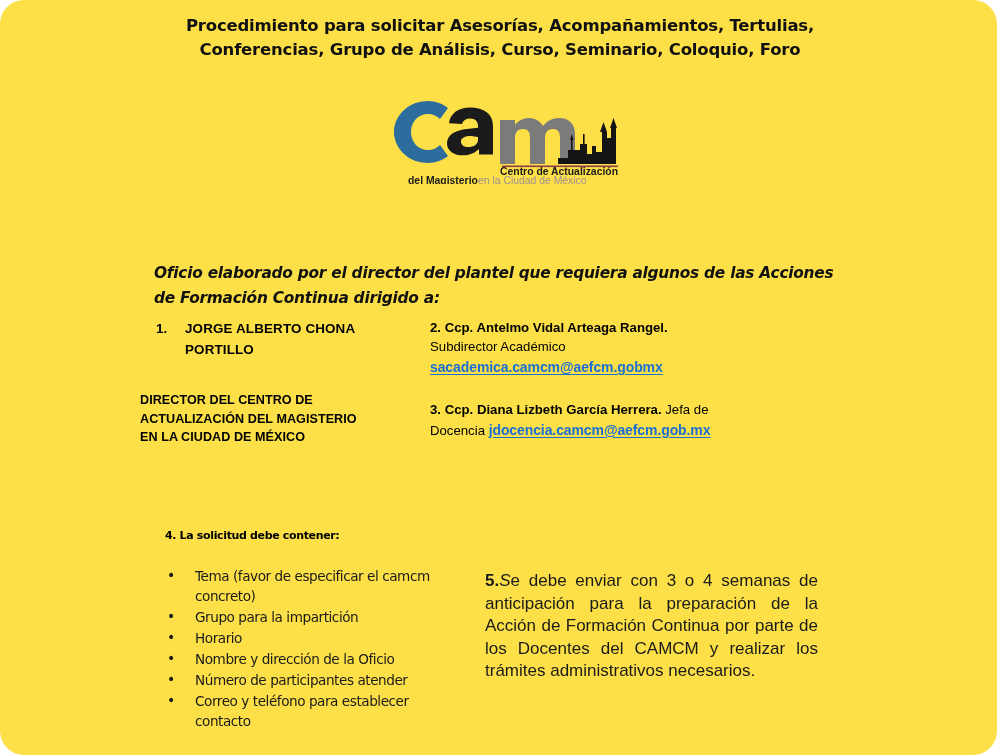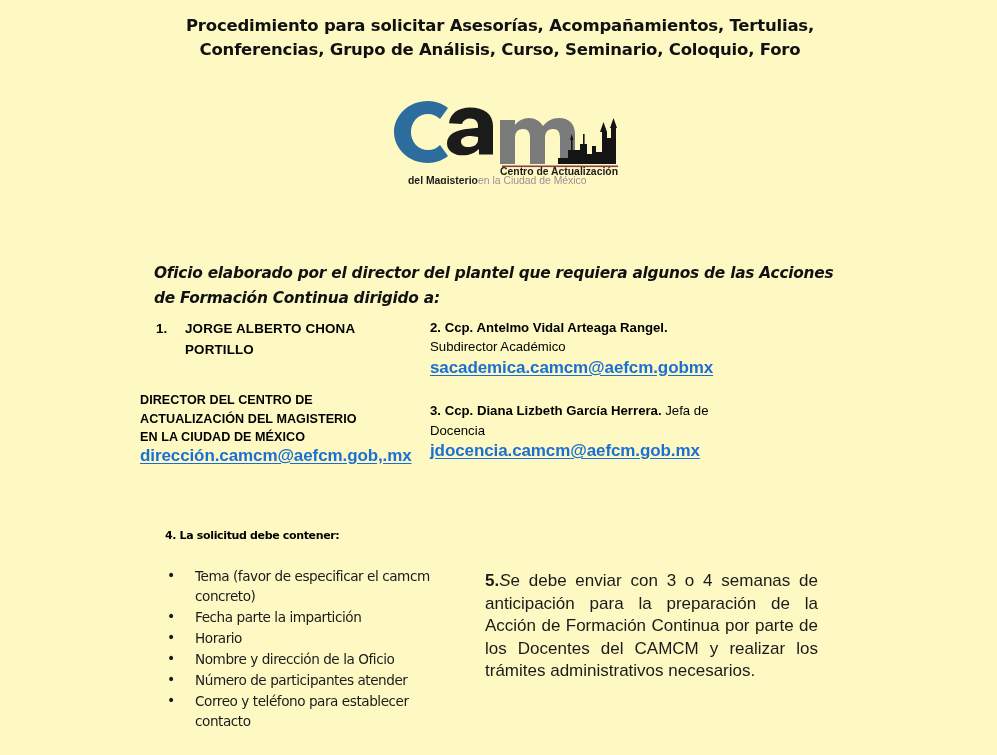--- a/index.html
+++ b/index.html
@@ -14,21 +14,22 @@
     position: relative;
     overflow: hidden;
     font-family: "Liberation Sans", sans-serif;
     color: #000000;
     -webkit-font-smoothing: antialiased;
   }
 
   .page {
     position: absolute;
     inset: 0;
-    background: #fef9c3;
+    background: #fde047;
+    border-radius: 24px;
   }
 
   
   .doc-title {
     position: absolute;
     left: 160px;
     top: 14px;
     width: 680px;
     text-align: center;
     font-family: "DejaVu Sans", sans-serif;
@@ -102,21 +103,21 @@
     line-height: 18.6px;
     letter-spacing: 0.05px;
   }
 
   a.mail, .mail {
     display: inline-block;
     color: #1a6fd4;
     font-weight: bold;
     text-decoration: underline;
     text-underline-offset: 2px;
-    font-size: 17px;
+    font-size: 14px;
     letter-spacing: -0.1px;
     font-family: "Liberation Sans", sans-serif;
   }
   .mail-left { margin-top: 0px; }
 
   .ccp-item {
     font-family: "Liberation Sans", sans-serif;
     font-size: 13.2px;
     line-height: 19.4px;
   }
@@ -241,21 +242,20 @@
 
   <div class="col-left">
     <div class="numbered-name">
       <span class="num">1.</span>
       <span>JORGE ALBERTO CHONA PORTILLO</span>
     </div>
     <div class="role-block">
       <div>DIRECTOR DEL CENTRO DE</div>
       <div>ACTUALIZACIÓN DEL MAGISTERIO</div>
       <div>EN LA CIUDAD DE MÉXICO</div>
-      <a class="mail mail-left" href="#">dirección.camcm@aefcm.gob,.mx</a>
     </div>
   </div>
 
   <div class="col-right">
     <div class="ccp-item">
       <span class="strong">2. Ccp. Antelmo Vidal Arteaga Rangel.</span><span class="light"> Subdirector Académico</span>
       <a class="mail" href="#">sacademica.camcm@aefcm.gobmx</a>
     </div>
     <div class="ccp-item second">
       <span class="strong">3. Ccp. Diana Lizbeth García Herrera.</span><span class="light"> Jefa de Docencia</span>
@@ -265,21 +265,21 @@
 
   <div class="sec4-head">4. La solicitud debe contener:</div>
 
   <ul class="bullets">
     <li>
       <span class="dot">•</span>
       <span>Tema (favor de especificar el camcm concreto)</span>
     </li>
     <li>
       <span class="dot">•</span>
-      <span>Fecha parte la impartición</span>
+      <span>Grupo para la impartición</span>
     </li>
     <li>
       <span class="dot">•</span>
       <span>Horario</span>
     </li>
     <li>
       <span class="dot">•</span>
       <span>Nombre y dirección de la Oficio</span>
     </li>
     <li>

